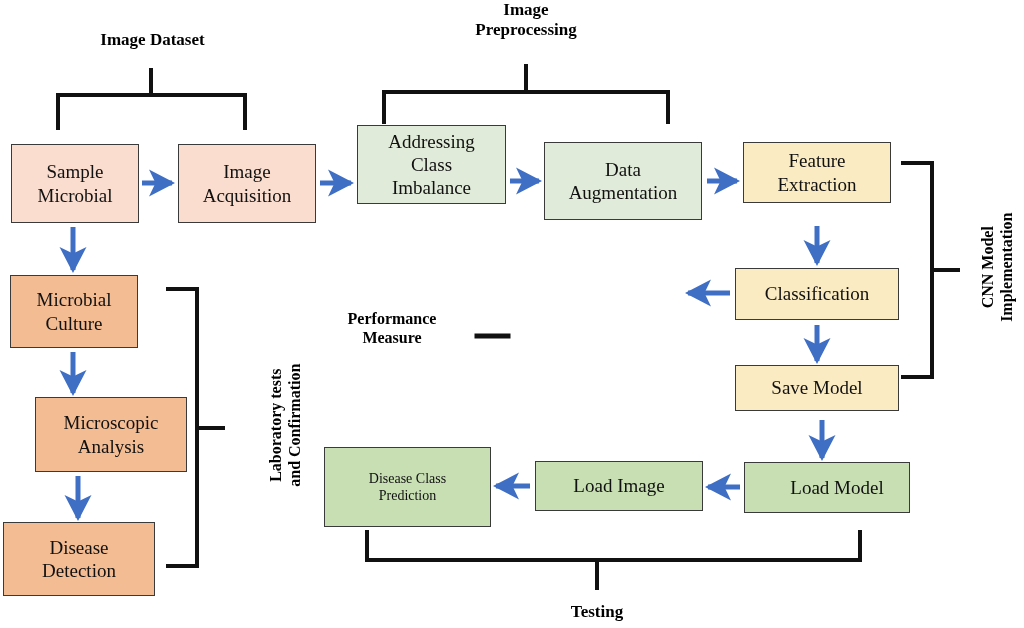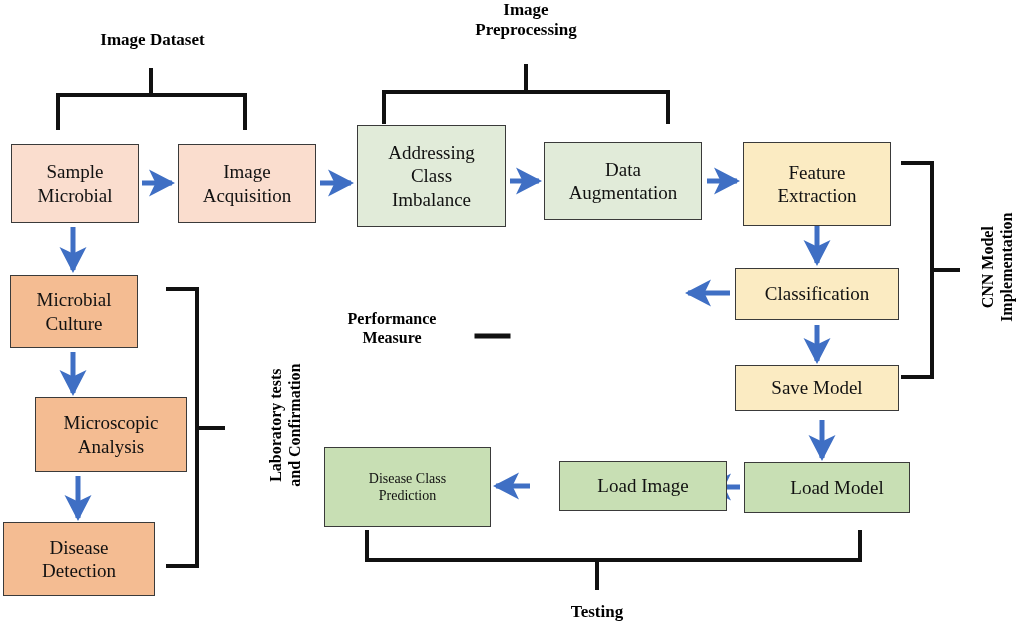--- a/index.html
+++ b/index.html
@@ -120,44 +120,44 @@
 Implementation</div>
 
   <div class="grp-label" style="left:537px;top:602px;width:120px;font-size:17px;">Testing</div>
 
   <div class="box" style="left:11px;top:144px;width:128px;height:79px;background:#FADDCE;font-size:19px;">Sample
 Microbial</div>
 
   <div class="box" style="left:178px;top:144px;width:138px;height:79px;background:#FADDCE;font-size:19px;">Image
 Acquisition</div>
 
-  <div class="box" style="left:357px;top:125px;width:149px;height:102px;background:#E1EBD9;font-size:19px;">Addressing
+  <div class="box" style="left:357px;top:125px;width:149px;height:79px;background:#E1EBD9;font-size:19px;">Addressing
 Class
 Imbalance</div>
 
   <div class="box" style="left:544px;top:142px;width:158px;height:78px;background:#E1EBD9;font-size:19px;">Data
 Augmentation</div>
 
-  <div class="box" style="left:743px;top:142px;width:148px;height:84px;background:#FBEBC2;font-size:19px;text-align:center;">Feature
+  <div class="box" style="left:743px;top:142px;width:148px;height:61px;background:#FBEBC2;font-size:19px;text-align:center;">Feature
 Extraction</div>
 
   <div class="box" style="left:10px;top:275px;width:128px;height:73px;background:#F4BC92;font-size:19px;">Microbial
 Culture</div>
 
   <div class="box" style="left:3px;top:397px;width:152px;height:75px;background:#F4BC92;font-size:19px;margin-left:32px;">Microscopic
 Analysis</div>
 
   <div class="box" style="left:3px;top:522px;width:152px;height:74px;background:#F4BC92;font-size:19px;">Disease
 Detection</div>
 
 
   <div class="box" style="left:735px;top:268px;width:164px;height:52px;background:#FBEBC2;font-size:19px;">Classification</div>
 
   <div class="box" style="left:735px;top:365px;width:164px;height:46px;background:#FBEBC2;font-size:19px;text-align:right;">Save Model</div>
 
   <div class="box" style="left:324px;top:447px;width:167px;height:80px;background:#C8DFB4;font-size:14px;">Disease Class
 Prediction</div>
 
-  <div class="box" style="left:535px;top:461px;width:168px;height:50px;background:#C8DFB4;font-size:19px;margin-left:24px;">Load Image</div>
+  <div class="box" style="left:535px;top:461px;width:168px;height:50px;background:#C8DFB4;font-size:19px;">Load Image</div>
 
   <div class="box" style="left:744px;top:462px;width:166px;height:51px;background:#C8DFB4;font-size:19px;padding-left:20px;">Load Model</div>
 
 </div>
 
 </body></html>

